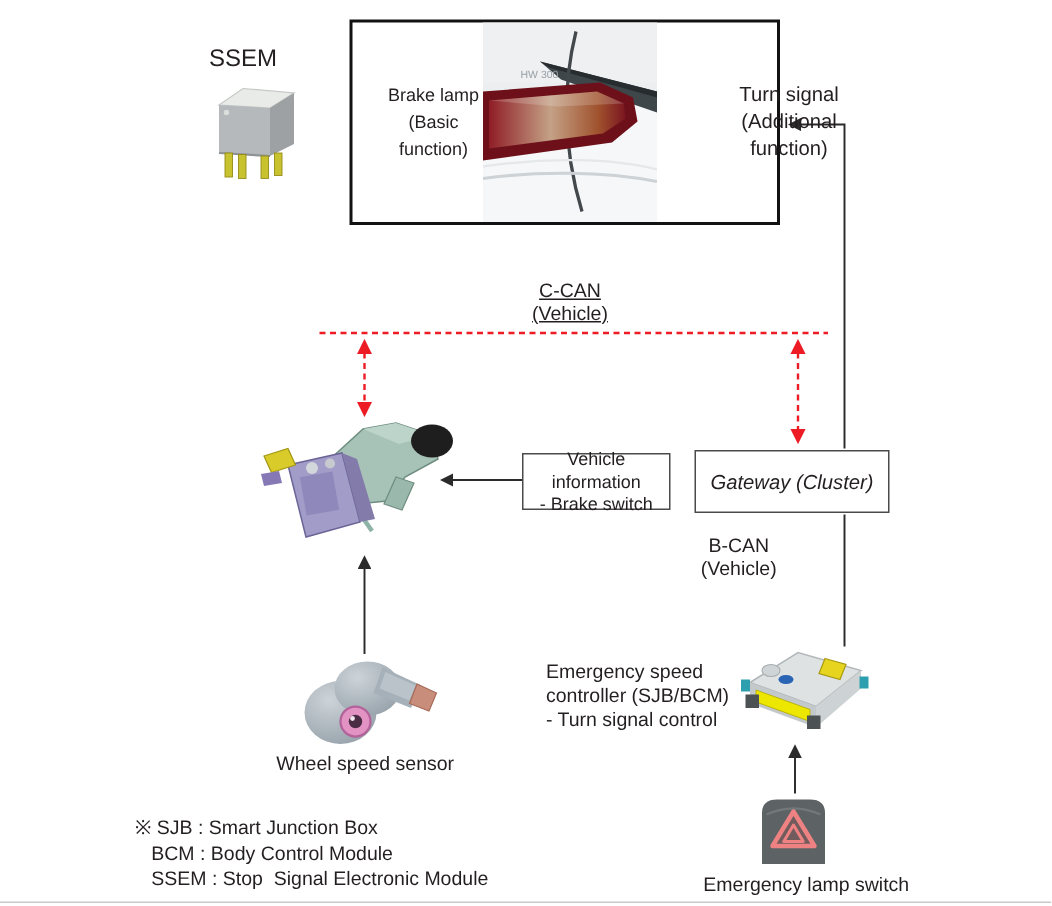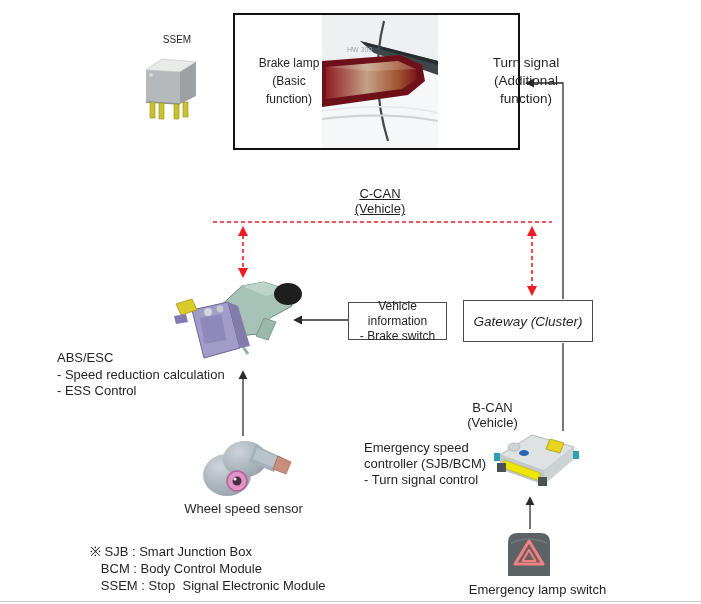--- a/index.html
+++ b/index.html
@@ -41,21 +41,21 @@
     <path d="M243,228 V276" stroke="#ed1c24" stroke-width="1.6" stroke-dasharray="4 3" fill="none" marker-start="url(#mr)" marker-end="url(#mr)"></path>
     <path d="M532,228 V294" stroke="#ed1c24" stroke-width="1.6" stroke-dasharray="4 3" fill="none" marker-start="url(#mr)" marker-end="url(#mr)"></path>
 
     <path d="M563,299 L563,83 L527,83" stroke="#2b2b2b" stroke-width="1.3" fill="none" marker-end="url(#mb)"></path>
     <path d="M563,343 V431" stroke="#2b2b2b" stroke-width="1.3" fill="none"></path>
     <path d="M530,529 V498" stroke="#2b2b2b" stroke-width="1.3" fill="none" marker-end="url(#mb)"></path>
     <path d="M243,436 V372" stroke="#2b2b2b" stroke-width="1.3" fill="none" marker-end="url(#mb)"></path>
     <path d="M348,320 H295" stroke="#2b2b2b" stroke-width="1.3" fill="none" marker-end="url(#mb)"></path>
   </svg>
 
-  <div class="t center" style="left:139px;top:32px;width:76px;font-size:10px;">SSEM</div>
+  <div class="t center" style="left:124px;top:32px;width:76px;font-size:16px;">SSEM</div>
   <svg class="imgabs" style="left:138px;top:52px" width="68" height="72" viewBox="0 0 68 72" xmlns="http://www.w3.org/2000/svg">
     <polygon points="8,18 24,7 58,10 42,20" fill="#e9ebe9" stroke="#c6c8c6" stroke-width="0.8"></polygon>
     <polygon points="8,18 42,20 42,52 8,50" fill="#b5b9bb"></polygon>
     <polygon points="42,20 58,10 58,44 42,52" fill="#9da1a3"></polygon>
     <circle cx="13" cy="23" r="1.8" fill="#dcdedc"></circle>
     <line x1="8" y1="50" x2="42" y2="52" stroke="#8e9294" stroke-width="1.5"></line>
     <rect x="12" y="50" width="5" height="16" fill="#c9c22f" stroke="#948d18" stroke-width="0.6"></rect>
     <rect x="21" y="51" width="5" height="16" fill="#c9c22f" stroke="#948d18" stroke-width="0.6"></rect>
     <rect x="36" y="52" width="5" height="15" fill="#c9c22f" stroke="#948d18" stroke-width="0.6"></rect>
     <rect x="45" y="50" width="5" height="15" fill="#c9c22f" stroke="#948d18" stroke-width="0.6"></rect>
@@ -111,23 +111,20 @@
     <circle cx="48" cy="31" r="3.4" fill="#c6cacf"></circle>
     <path d="M4,26 L20,21 L25,32 L9,37 Z" fill="#d9cb2a" stroke="#a39713" stroke-width="0.8"></path>
     <path d="M2,38 L14,36 L16,44 L4,46 Z" fill="#8678b4"></path>
   </svg>
 
   <div class="smallbox preline" style="left:348px;top:302px;width:99px;height:38px;font-size:12px;line-height:15px;">
     <span class="preline">Vehicle information
 - Brake switch</span>
   </div>
 
-  <div class="t preline" style="left:57px;top:350px;line-height:16.5px;">ABS/ESC
-- Speed reduction calculation
-- ESS Control</div>
 
   <svg class="imgabs" style="left:197px;top:429px" width="100" height="72" viewBox="0 0 100 72" xmlns="http://www.w3.org/2000/svg">
     <defs>
       <radialGradient id="wssg" cx="0.35" cy="0.3" r="0.9">
         <stop offset="0" stop-color="#cdd4d9"></stop>
           <stop offset="1" stop-color="#8e9aa3"></stop>
       </radialGradient>
     </defs>
     <ellipse cx="30" cy="46" rx="24" ry="21" fill="url(#wssg)"></ellipse>
     <ellipse cx="48" cy="30" rx="22" ry="18" fill="url(#wssg)"></ellipse>
@@ -137,21 +134,21 @@
     <circle cx="40" cy="52" r="10" fill="#e293c4" stroke="#b2639a" stroke-width="1.5"></circle>
     <circle cx="40" cy="52" r="4.5" fill="#4a2d44"></circle>
     <circle cx="38" cy="50" r="1.6" fill="#f2e6ee"></circle>
   </svg>
   <div class="t center" style="left:166px;top:501px;width:155px;">Wheel speed sensor</div>
 
   <div class="smallbox" style="left:463px;top:300px;width:130px;height:42px;font-size:13.5px;font-style:italic;">
     <span>Gateway (Cluster)</span>
   </div>
 
-  <div class="t center preline" style="left:440px;top:356px;width:105px;line-height:15px;margin-top:44px;">B-CAN
+  <div class="t center preline" style="left:440px;top:356px;width:105px;line-height:15px;">B-CAN
 (Vehicle)</div>
 
   <div class="t preline" style="left:364px;top:440px;line-height:16px;">Emergency speed
 controller (SJB/BCM)
 - Turn signal control</div>
   <svg class="imgabs" style="left:494px;top:429px" width="86" height="64" viewBox="0 0 86 64" xmlns="http://www.w3.org/2000/svg">
     <polygon points="6,26 38,6 80,18 50,42" fill="#dee2e3" stroke="#b2b8ba" stroke-width="1"></polygon>
     <polygon points="6,26 50,42 50,56 6,40" fill="#c3c8ca"></polygon>
     <polygon points="50,42 80,18 80,30 50,56" fill="#cdd2d4"></polygon>
     <polygon points="10,31 46,44 46,52 10,39" fill="#ede700" stroke="#b7ae00" stroke-width="0.6"></polygon>

